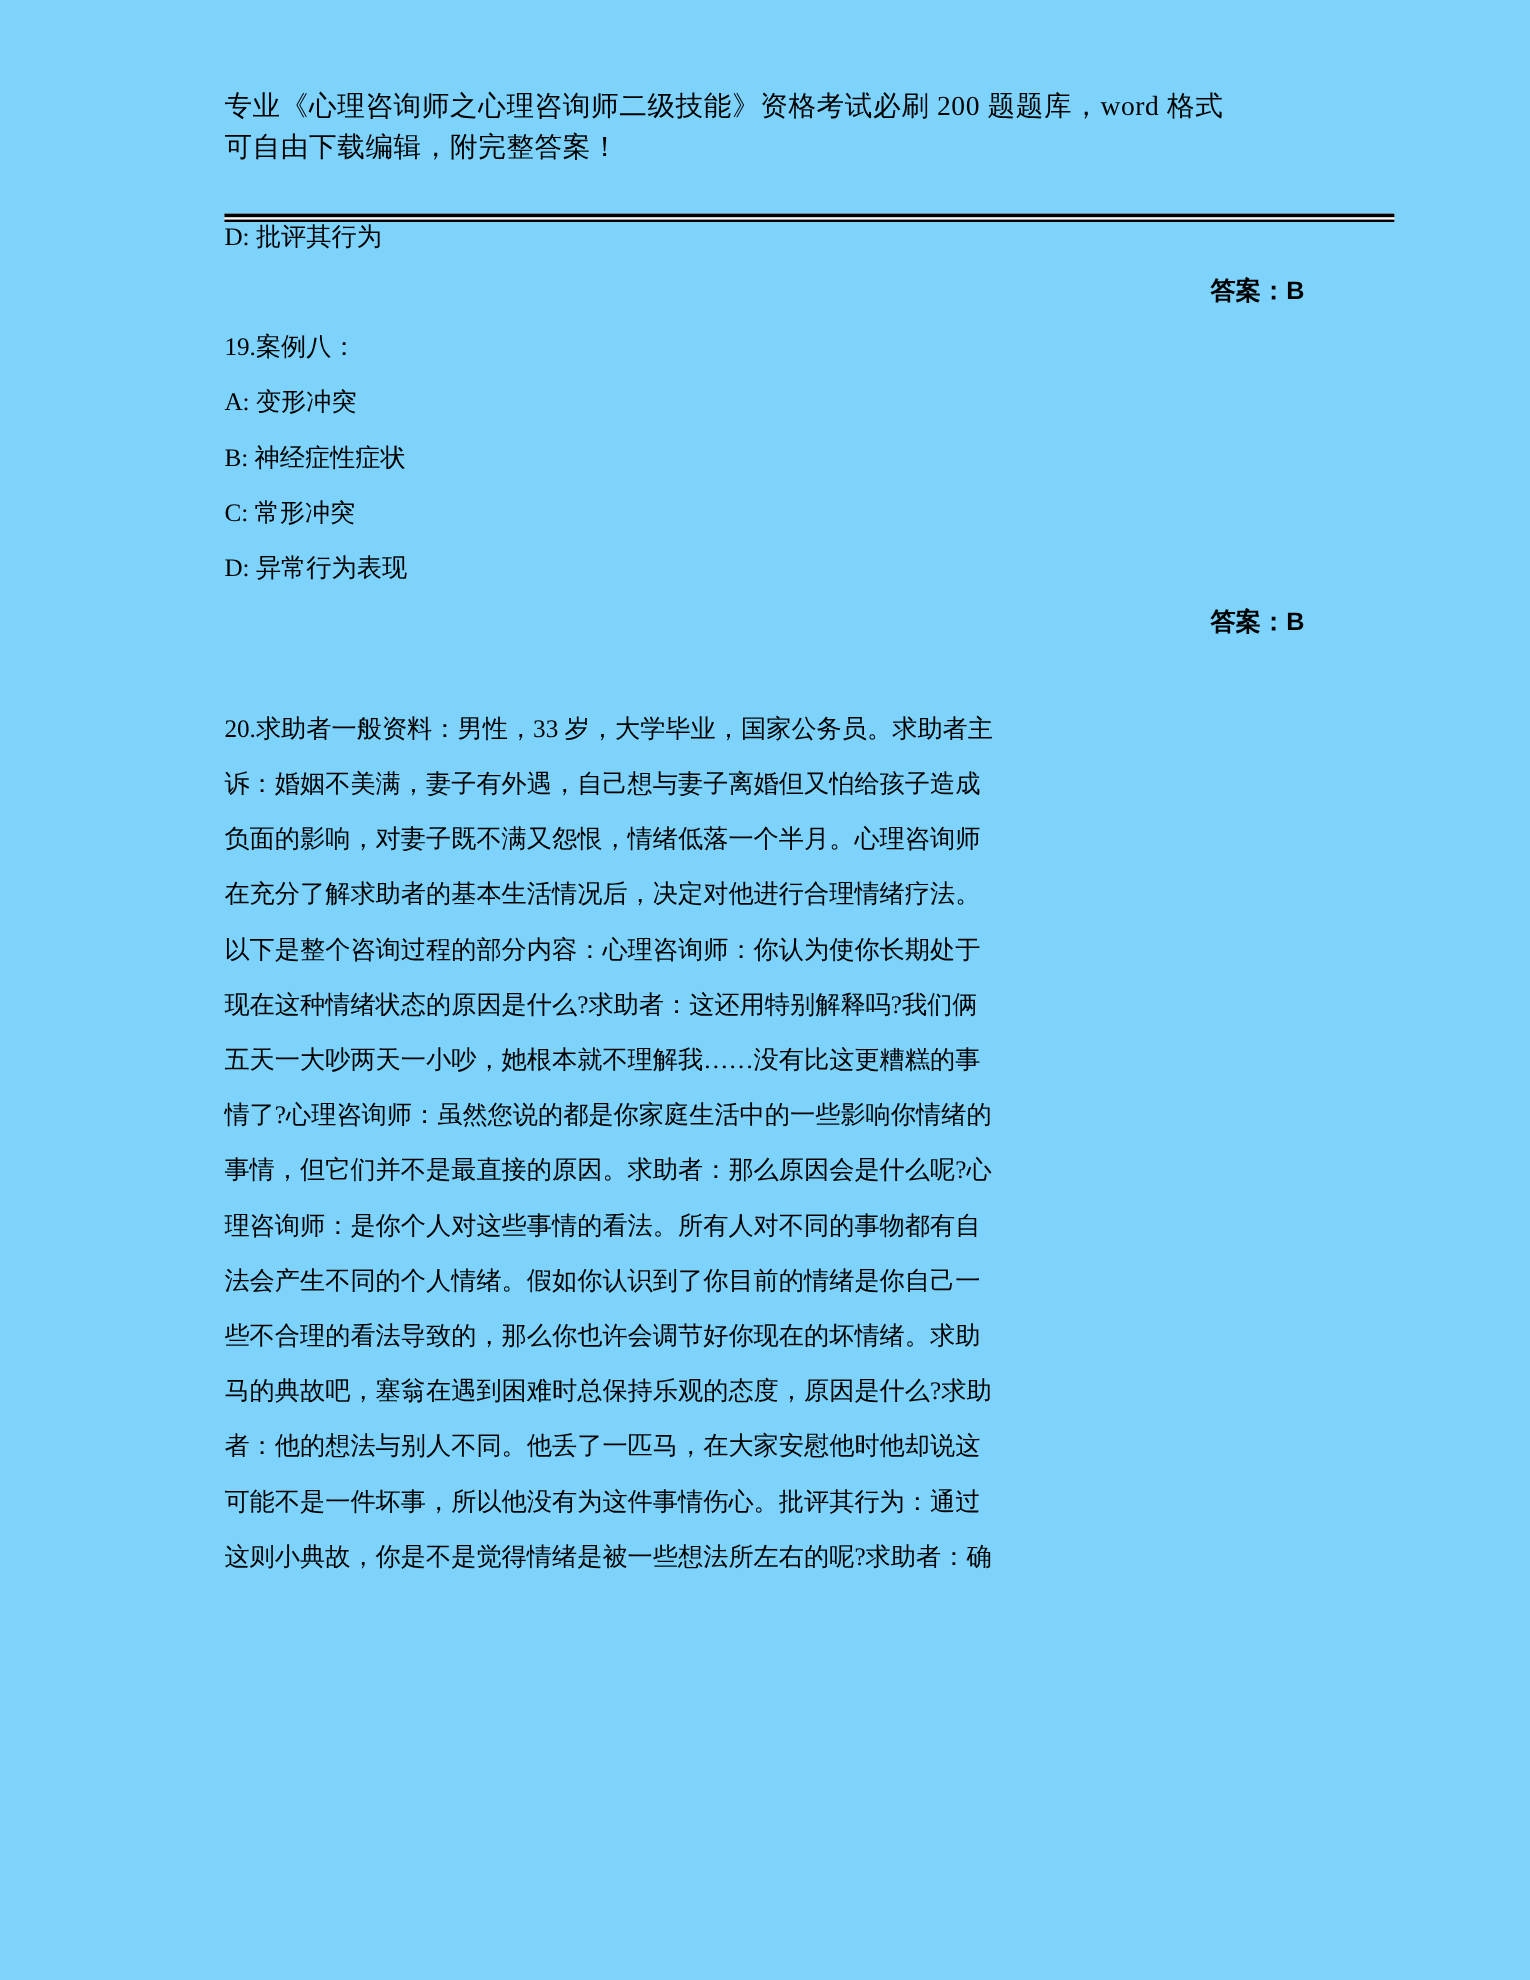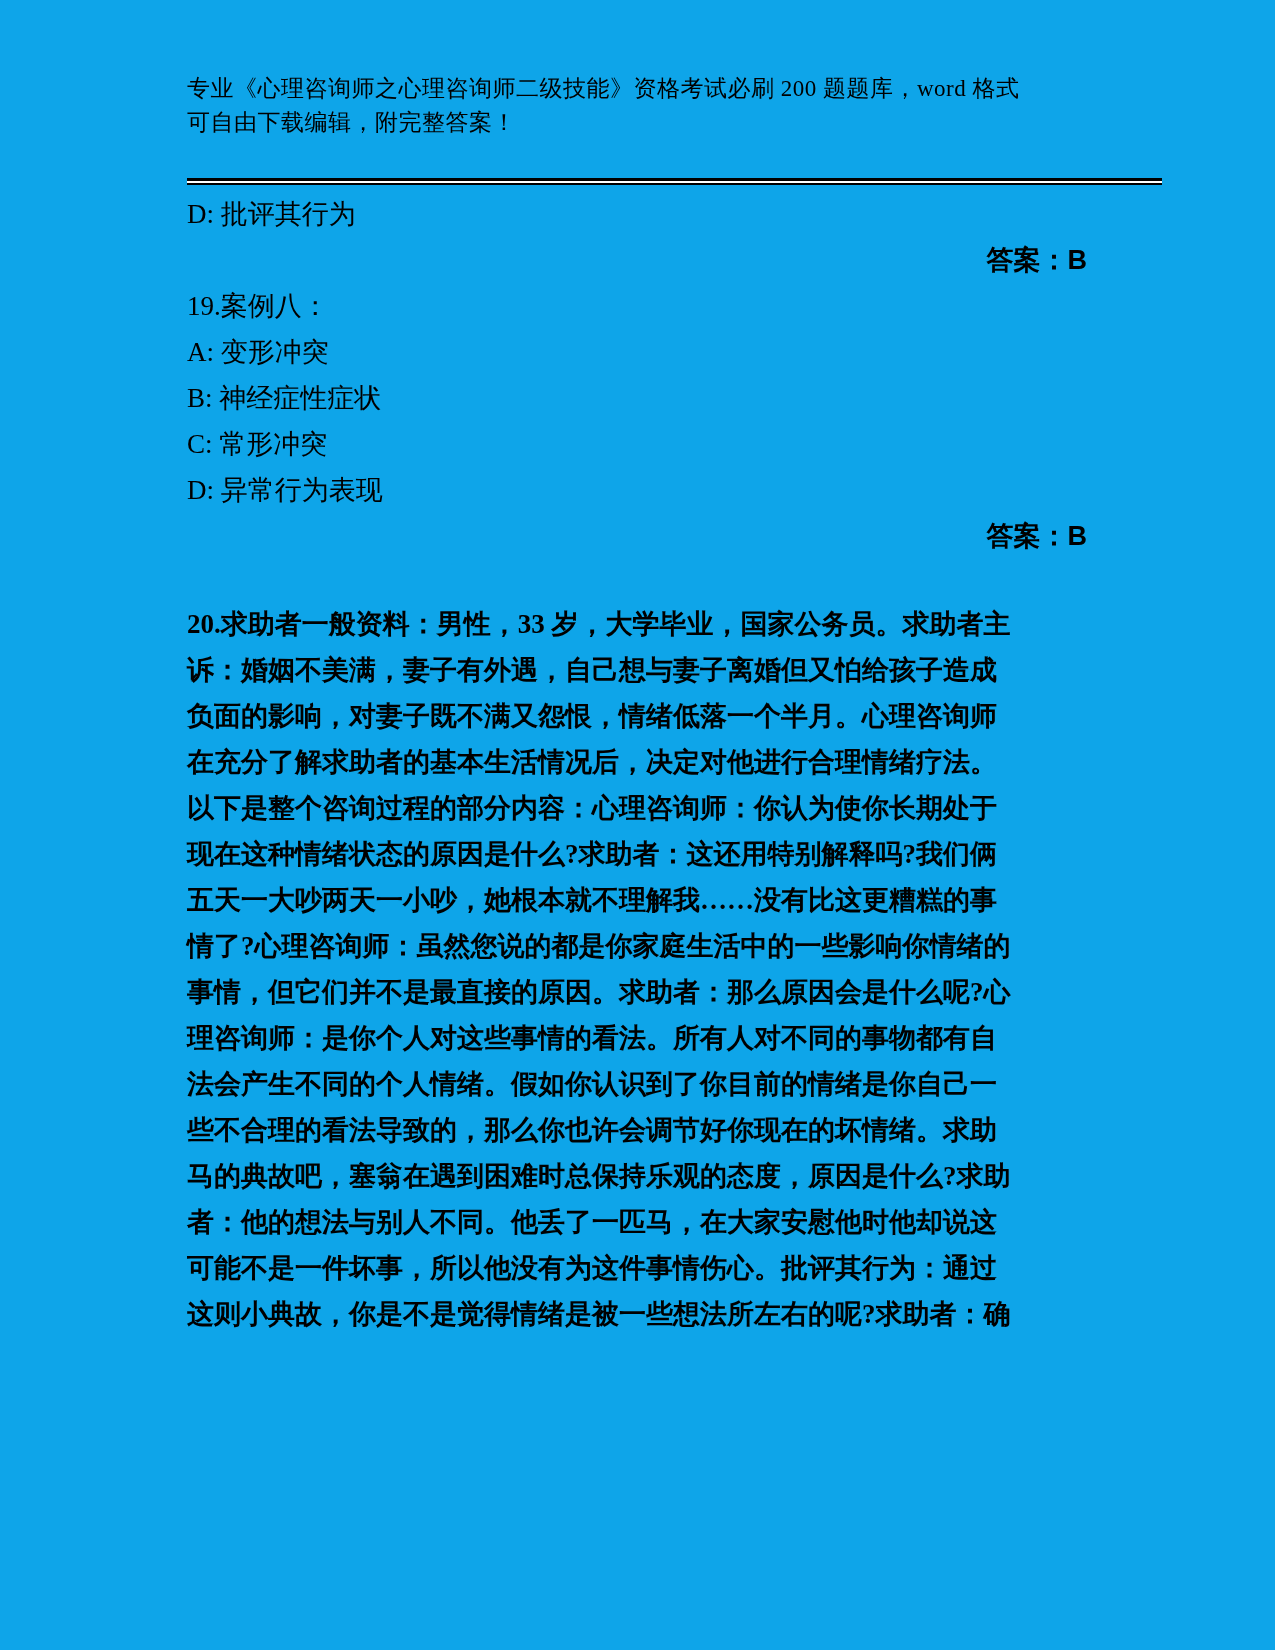--- a/index.html
+++ b/index.html
@@ -4,21 +4,21 @@
 <style>
   html, body {
     margin: 0;
     padding: 0;
     background: #ffffff;
   }
   .page {
     position: relative;
     width: 1275px;
     height: 1650px;
-    background: #0ea5e9;
+    background: #7dd3fc;
     color: #000000;
     font-family: "Liberation Serif", serif;
     overflow: hidden;
   }
   
   .header-block {
     position: absolute;
     left: 187px;
     top: 72px;
     width: 903px;
@@ -37,44 +37,43 @@
     width: 975px;
     height: 2px;
     background: #ffffff;
     border-top: 3px solid #000000;
     border-bottom: 2px solid #000000;
   }
   
   .content {
     position: absolute;
     left: 187px;
-    top: 191px;
+    top: 174px;
     width: 900px;
-    font-size: 27px;
+    font-size: 21px;
     line-height: 46px;
   }
   .content p {
     margin: 0;
     white-space: nowrap;
   }
   .option-line, .question-title {
     font-family: "Liberation Serif", serif;
     font-weight: 400;
   }
   .answer-line {
     font-family: "Liberation Sans", sans-serif;
     font-weight: 700;
     text-align: right;
   }
   .q19-block {
   }
   .q20-block {
     margin-top: 42px;
     text-align: justify;
-    font-weight: bold;
   }
   .q20-block .body-line {
     margin: 0;
     white-space: nowrap;
   }
 </style>
 </head>
 <body>
 
 <div class="page">

